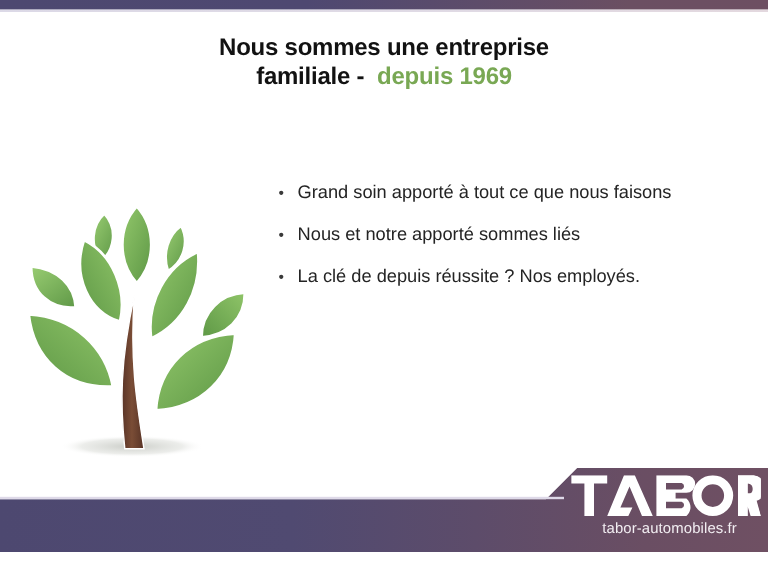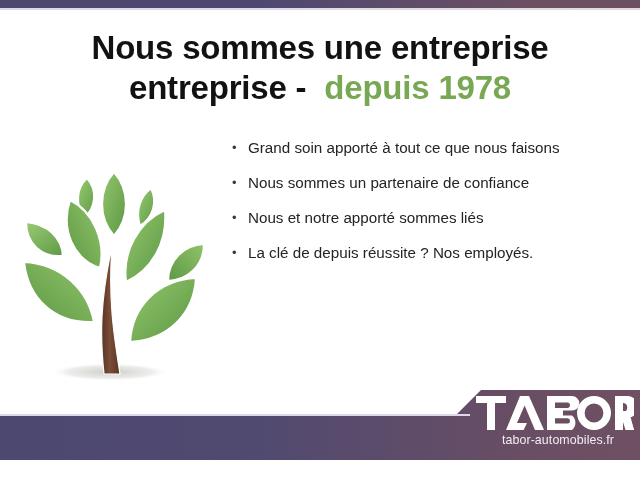--- a/index.html
+++ b/index.html
@@ -31,32 +31,32 @@
     opacity: .9;
   }
 
   
   .heading {
     position: absolute;
     left: 0; top: 28px;
     width: 640px;
     text-align: center;
     line-height: 1.22;
-    font-size: 33px;
+    font-size: 20px;
     font-weight: bold;
     letter-spacing: -0.2px;
     color: #121212;
   }
   .heading .line { display: block; white-space: pre; }
   .heading .accent { color: #79a854; }
 
   
   .bullets {
     position: absolute;
-    left: 228px; top: 135px;
+    left: 228px; top: 148px;
     width: 400px;
     margin: 0; padding: 0;
     list-style: none;
   }
   .bullets li {
     position: relative;
     padding-left: 20px;
     height: 35px;
     line-height: 26px;
     font-size: 15.2px;
@@ -116,21 +116,21 @@
 </head>
 <body>
 
 <div id="slide">
 
   <div class="top-strip"></div>
   <div class="top-strip-hair"></div>
 
   <div class="heading">
     <span class="line">Nous sommes une entreprise</span>
-    <span class="line"><span>entreprise -  </span><span class="accent">depuis 1978</span></span>
+    <span class="line"><span>familiale -  </span><span class="accent">depuis 1969</span></span>
   </div>
 
   <div class="tree">
     <svg viewBox="0 0 216 240" width="216" height="240" xmlns="http://www.w3.org/2000/svg">
       <defs>
         <linearGradient id="lg1" x1="0" y1="0" x2="1" y2="1">
           <stop offset="0%" stop-color="#92c76b"></stop>
           <stop offset="100%" stop-color="#5d9745"></stop>
         </linearGradient>
         <linearGradient id="lg2" x1="0" y1="1" x2="1" y2="0">
@@ -175,21 +175,20 @@
 
         <path d="M16 112 C54 114 80 140 86 172 C46 174 20 148 16 112 Z" fill="url(#lg2)"></path>
 
         <path d="M188 128 C186 164 160 190 122 192 C124 156 150 130 188 128 Z" fill="url(#lg1)"></path>
       </g>
     </svg>
   </div>
 
   <ul class="bullets">
     <li>Grand soin apporté à tout ce que nous faisons</li>
-    <li>Nous sommes un partenaire de confiance</li>
     <li>Nous et notre apporté sommes liés</li>
     <li>La clé de depuis réussite ? Nos employés.</li>
   </ul>
 
   <div class="bottom-wrap">
     <svg viewBox="0 0 640 74" width="640" height="74" xmlns="http://www.w3.org/2000/svg">
       <defs>
         <linearGradient id="barg" x1="0" y1="0" x2="1" y2="0">
           <stop offset="0%" stop-color="#4d4870"></stop>
           <stop offset="38%" stop-color="#504a71"></stop>

